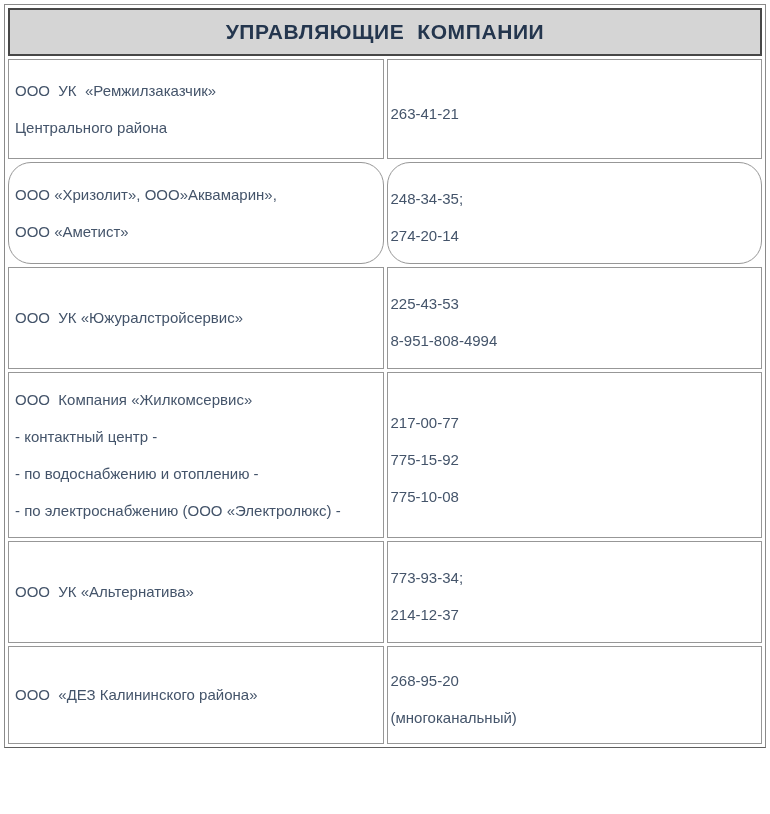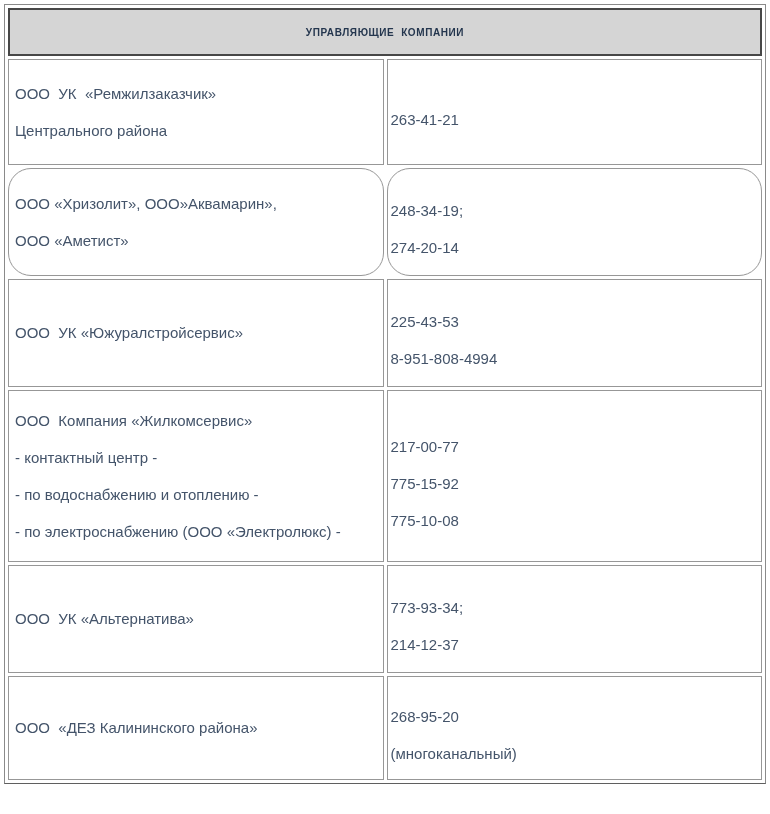--- a/index.html
+++ b/index.html
@@ -22,36 +22,36 @@
     border-spacing: 3px;
     border: 1px solid #8a8a8a;
     border-bottom-color: #5f5f5f;
     background: #ffffff;
   }
   th.hdr {
     height: 42px;
     background: #d5d5d5;
     border: 2px solid #474747;
     color: #24364e;
-    font-size: 10px;
+    font-size: 21px;
     font-weight: bold;
     letter-spacing: 0.6px;
     text-align: center;
     vertical-align: middle;
     white-space: pre-wrap;
   }
   td {
     border: 1px solid #979797;
     vertical-align: middle;
     color: #44546a;
     font-size: 15px;
     overflow: hidden;
   }
   td.c1 { width: 462px; padding: 2px 4px 3px 6px; }
-  td.c2 { padding: 16px 4px 2px 3px; }
+  td.c2 { padding: 10px 4px 2px 3px; }
   td p {
     margin: 0;
     line-height: 37px;
     white-space: pre-wrap;
   }
   tr.r0 td { height: 86px; }
   tr.r1 td { height: 88px; }
   tr.r2 td { height: 48px; }
   tr.r3 td { height: 88px; border-radius: 23px; }
   tr.r4 td { height: 88px; }
@@ -78,21 +78,21 @@
         <td class="c2">
           <p>263-41-21</p>
         </td>
       </tr>
       <tr class="r3">
         <td class="c1">
           <p>ООО «Хризолит», ООО»Аквамарин»,</p>
           <p>ООО «Аметист»</p>
         </td>
         <td class="c2">
-          <p>248-34-19;</p>
+          <p>248-34-35;</p>
           <p>274-20-14</p>
         </td>
       </tr>
       <tr class="r4">
         <td class="c1">
           <p>ООО  УК «Южуралстройсервис»</p>
         </td>
         <td class="c2">
           <p>225-43-53</p>
           <p>8-951-808-4994</p>

